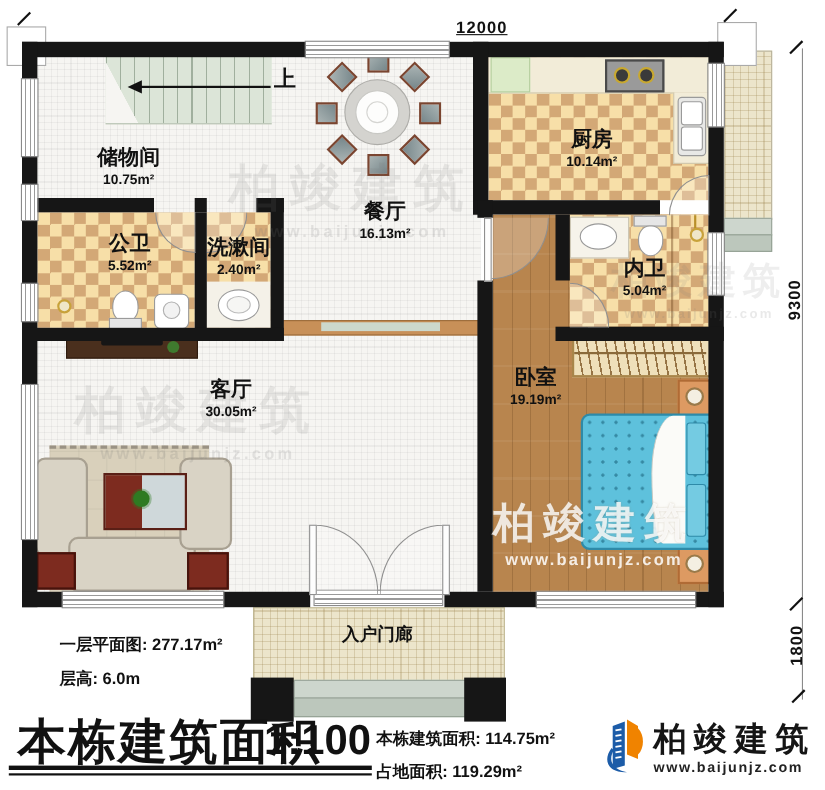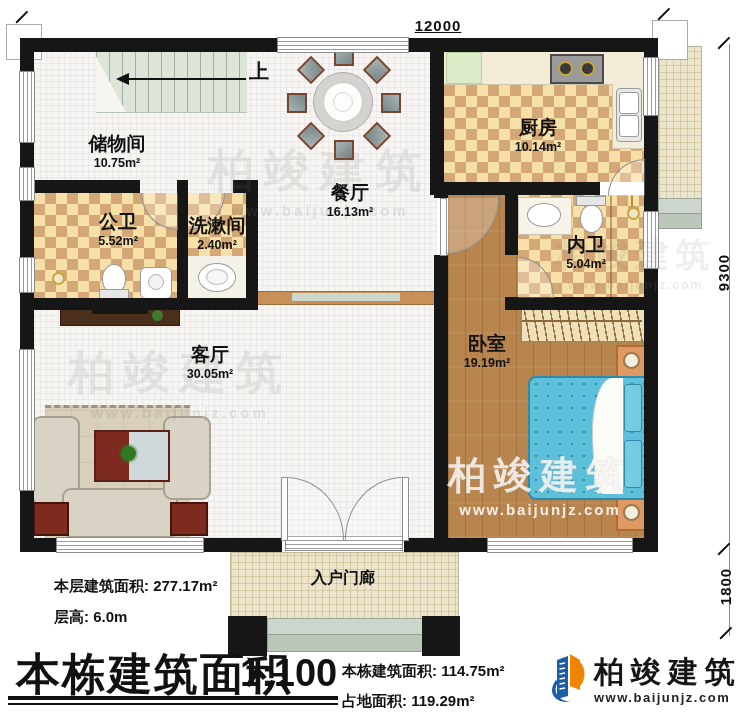--- a/index.html
+++ b/index.html
@@ -290,21 +290,21 @@
   </div>
   <div class="abs wm faint2" style="left:528px;top:232px;width:215px;">
     <span class="co">柏竣建筑</span>
     <span class="web">www.baijunjz.com</span>
   </div>
   <div class="abs wm bright" style="left:420px;top:450px;width:240px;">
     <span class="co">柏竣建筑</span>
     <span class="web">www.baijunjz.com</span>
   </div>
 
-  <div class="abs tb tb-small" style="left:54px;top:577px;">本层建筑面积: 277.17m²</div>
+  <div class="abs tb tb-small" style="left:54px;top:577px;">一层平面图: 277.17m²</div>
   <div class="abs tb tb-small" style="left:54px;top:608px;">层高: 6.0m</div>
   <div class="abs tb tb-title" style="left:16px;top:645px;">本栋建筑面积</div>
   <div class="abs tb tb-scale" style="left:240px;top:652px;">1:100</div>
   <div class="abs tb rule" style="left:8px;top:696px;width:330px;height:4px;"></div>
   <div class="abs tb rule" style="left:8px;top:703px;width:330px;height:1.5px;"></div>
   <div class="abs tb tb-small" style="left:342px;top:662px;">本栋建筑面积: 114.75m²</div>
   <div class="abs tb tb-small" style="left:342px;top:692px;">占地面积: 119.29m²</div>
 
   <div class="abs tb" style="left:544px;top:648px;width:200px;height:62px;">
     <span class="abs" style="left:0;top:2px;width:46px;height:56px;">

